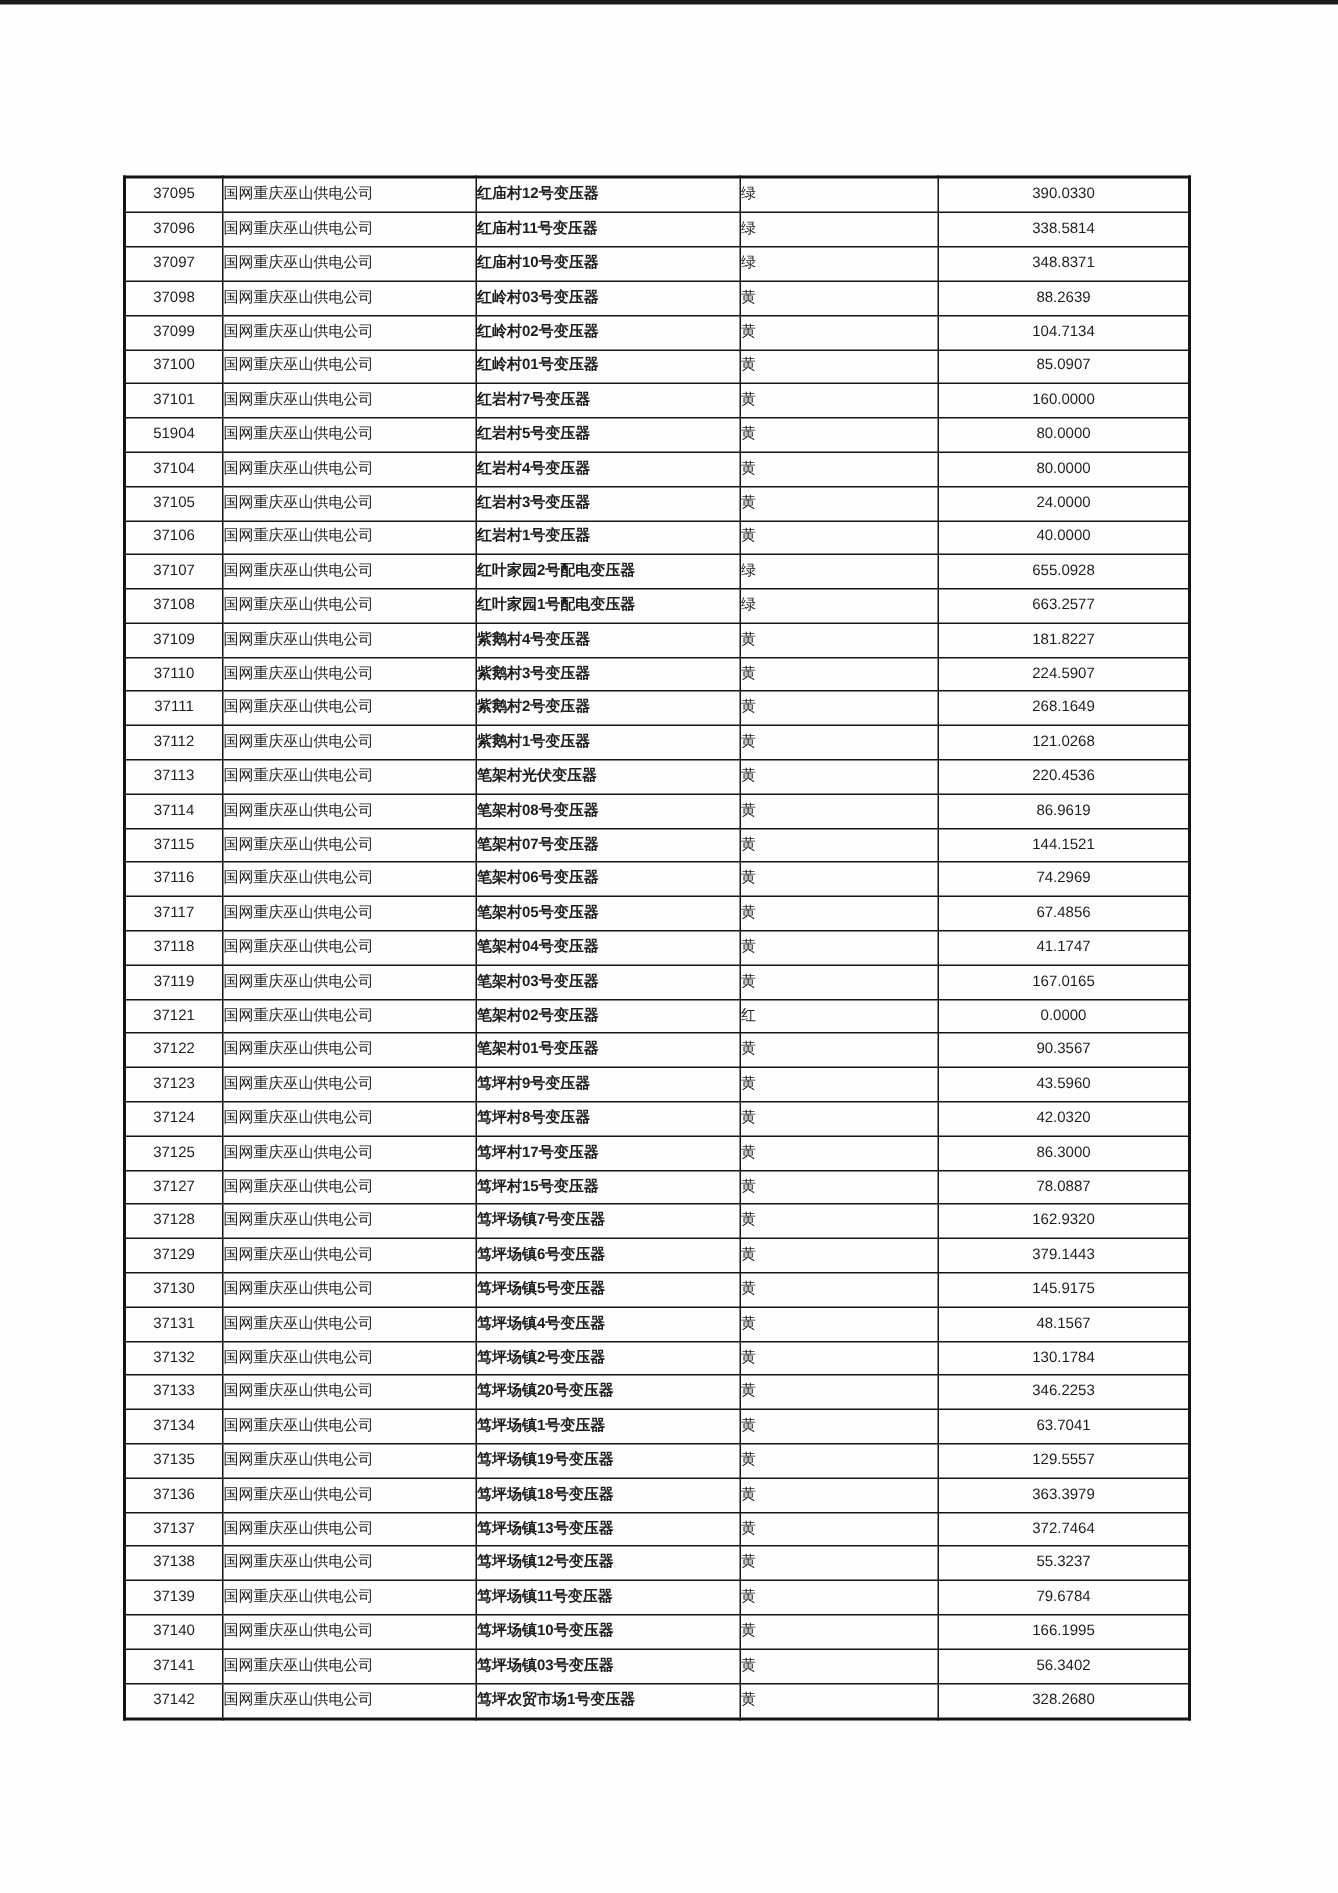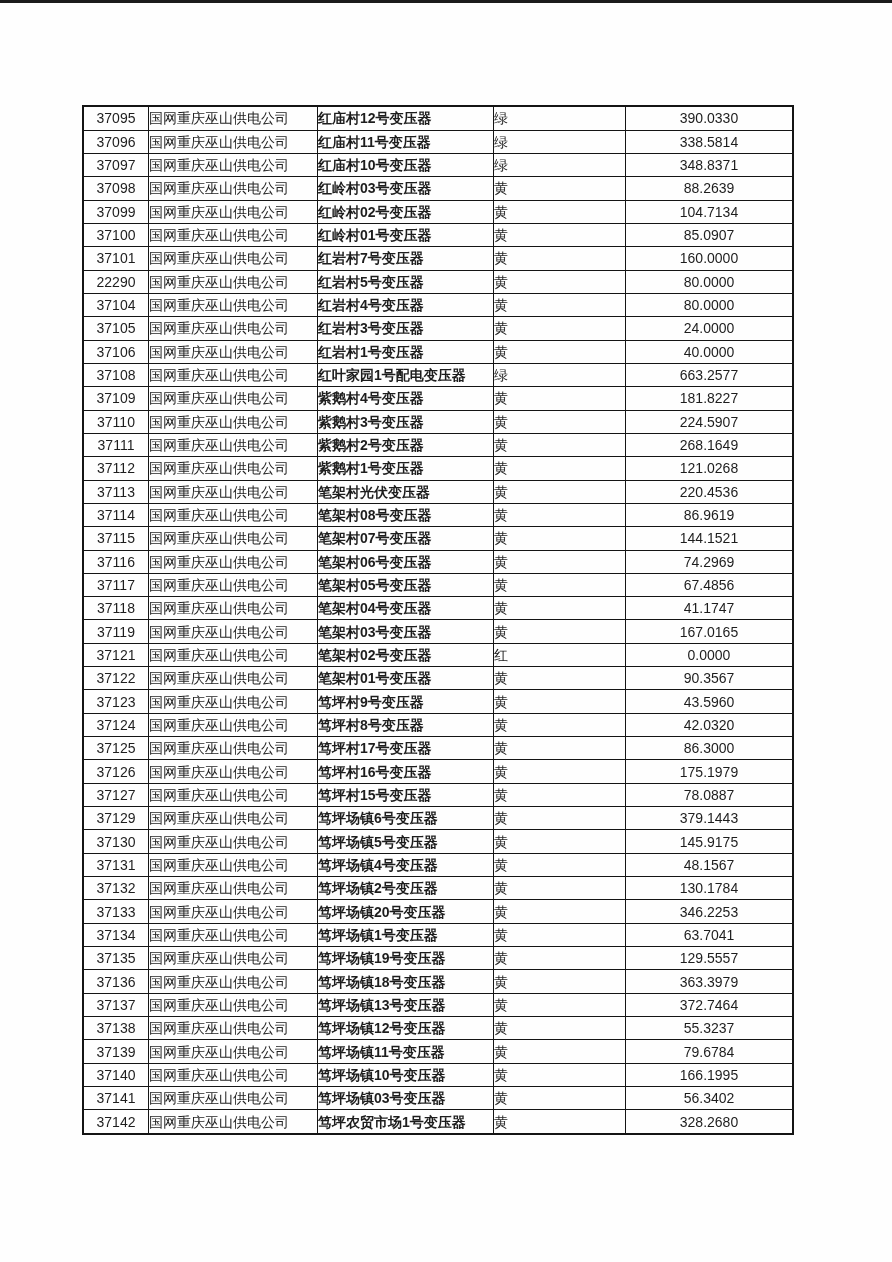--- a/index.html
+++ b/index.html
@@ -23,26 +23,26 @@
     position: absolute;
     top: 0;
     left: 0;
     width: 892px;
     height: 3px;
     background: #1b1b1b;
   }
   .data-table {
     position: absolute;
     left: 82px;
-    top: 105px;
+    top: 117px;
     width: 704px;
     height: 1030px;
     border-collapse: collapse;
     table-layout: fixed;
-    font-size: 14px;
+    font-size: 10px;
     color: #1d1d1d;
     border: 2px solid #141414;
   }
   .data-table td {
     border: 1px solid #141414;
     padding: 0;
     overflow: hidden;
     white-space: nowrap;
     vertical-align: middle;
     line-height: 1;
@@ -111,21 +111,21 @@
   <tr>
     <td class="col-id">37101</td>
     <td class="col-comp">国网重庆巫山供电公司</td>
     <td class="col-name">红岩村7号变压器</td>
     <td class="col-stat">黄</td>
     <td class="col-val">160.0000</td>
   </tr>
 
 
   <tr>
-    <td class="col-id">22290</td>
+    <td class="col-id">51904</td>
     <td class="col-comp">国网重庆巫山供电公司</td>
     <td class="col-name">红岩村5号变压器</td>
     <td class="col-stat">黄</td>
     <td class="col-val">80.0000</td>
   </tr>
 
   <tr>
     <td class="col-id">37104</td>
     <td class="col-comp">国网重庆巫山供电公司</td>
     <td class="col-name">红岩村4号变压器</td>
@@ -142,20 +142,27 @@
   </tr>
 
   <tr>
     <td class="col-id">37106</td>
     <td class="col-comp">国网重庆巫山供电公司</td>
     <td class="col-name">红岩村1号变压器</td>
     <td class="col-stat">黄</td>
     <td class="col-val">40.0000</td>
   </tr>
 
+  <tr>
+    <td class="col-id">37107</td>
+    <td class="col-comp">国网重庆巫山供电公司</td>
+    <td class="col-name">红叶家园2号配电变压器</td>
+    <td class="col-stat">绿</td>
+    <td class="col-val">655.0928</td>
+  </tr>
 
   <tr>
     <td class="col-id">37108</td>
     <td class="col-comp">国网重庆巫山供电公司</td>
     <td class="col-name">红叶家园1号配电变压器</td>
     <td class="col-stat">绿</td>
     <td class="col-val">663.2577</td>
   </tr>
 
   <tr>
@@ -280,36 +287,36 @@
   </tr>
 
   <tr>
     <td class="col-id">37125</td>
     <td class="col-comp">国网重庆巫山供电公司</td>
     <td class="col-name">笃坪村17号变压器</td>
     <td class="col-stat">黄</td>
     <td class="col-val">86.3000</td>
   </tr>
 
-  <tr>
-    <td class="col-id">37126</td>
-    <td class="col-comp">国网重庆巫山供电公司</td>
-    <td class="col-name">笃坪村16号变压器</td>
-    <td class="col-stat">黄</td>
-    <td class="col-val">175.1979</td>
-  </tr>
 
   <tr>
     <td class="col-id">37127</td>
     <td class="col-comp">国网重庆巫山供电公司</td>
     <td class="col-name">笃坪村15号变压器</td>
     <td class="col-stat">黄</td>
     <td class="col-val">78.0887</td>
   </tr>
 
+  <tr>
+    <td class="col-id">37128</td>
+    <td class="col-comp">国网重庆巫山供电公司</td>
+    <td class="col-name">笃坪场镇7号变压器</td>
+    <td class="col-stat">黄</td>
+    <td class="col-val">162.9320</td>
+  </tr>
 
   <tr>
     <td class="col-id">37129</td>
     <td class="col-comp">国网重庆巫山供电公司</td>
     <td class="col-name">笃坪场镇6号变压器</td>
     <td class="col-stat">黄</td>
     <td class="col-val">379.1443</td>
   </tr>
 
   <tr>

